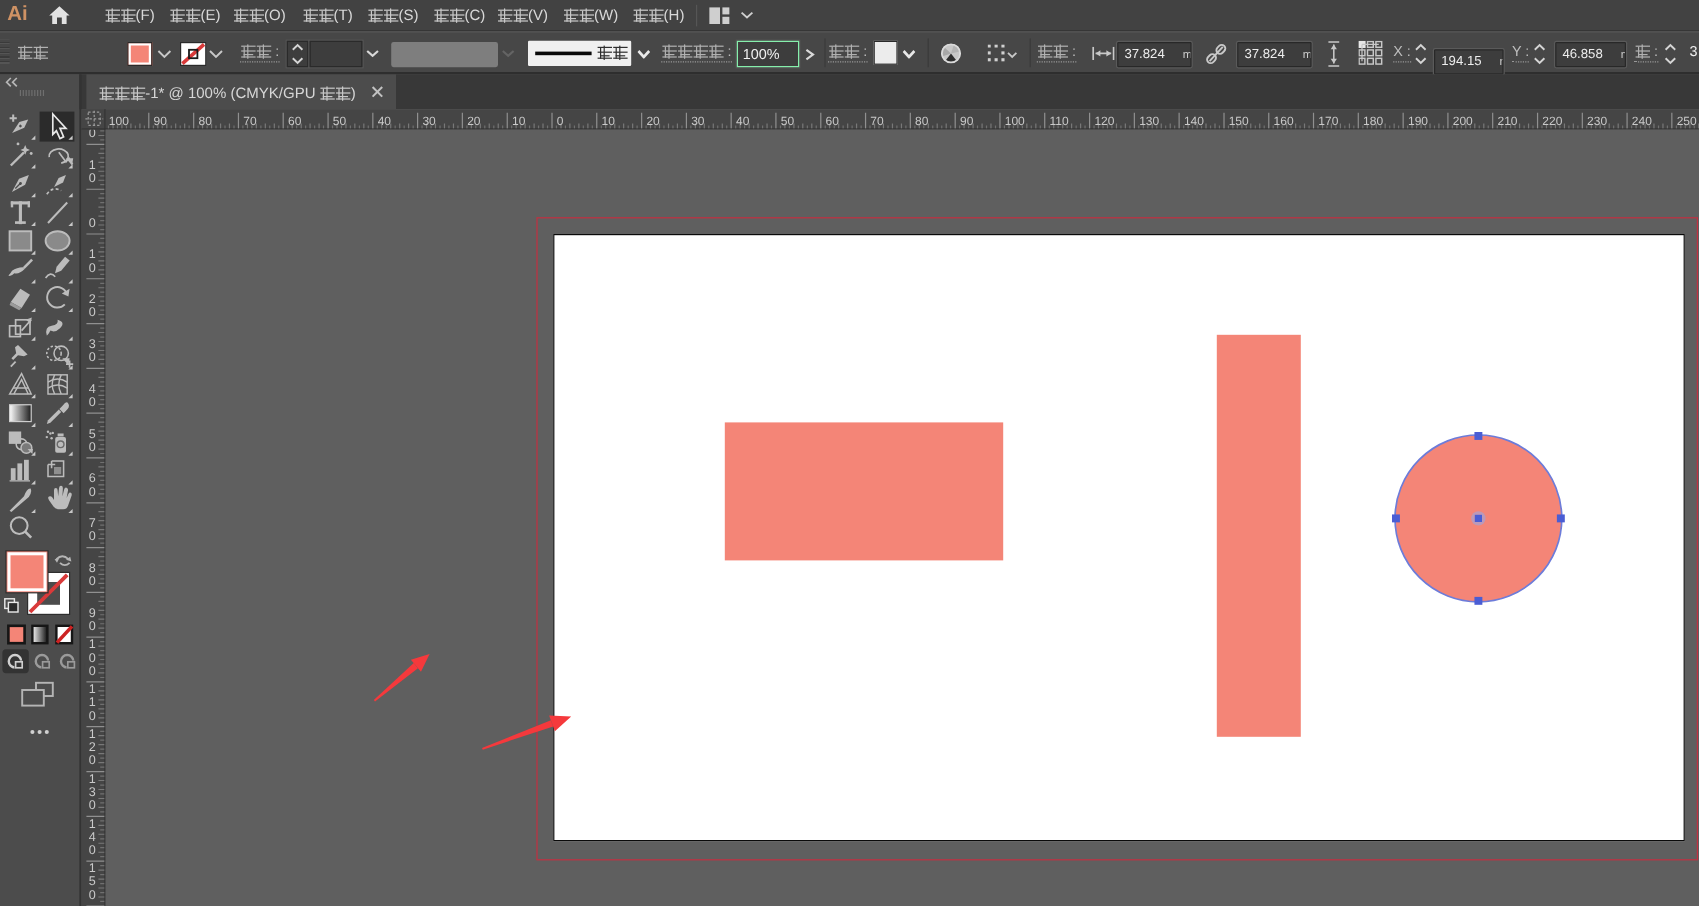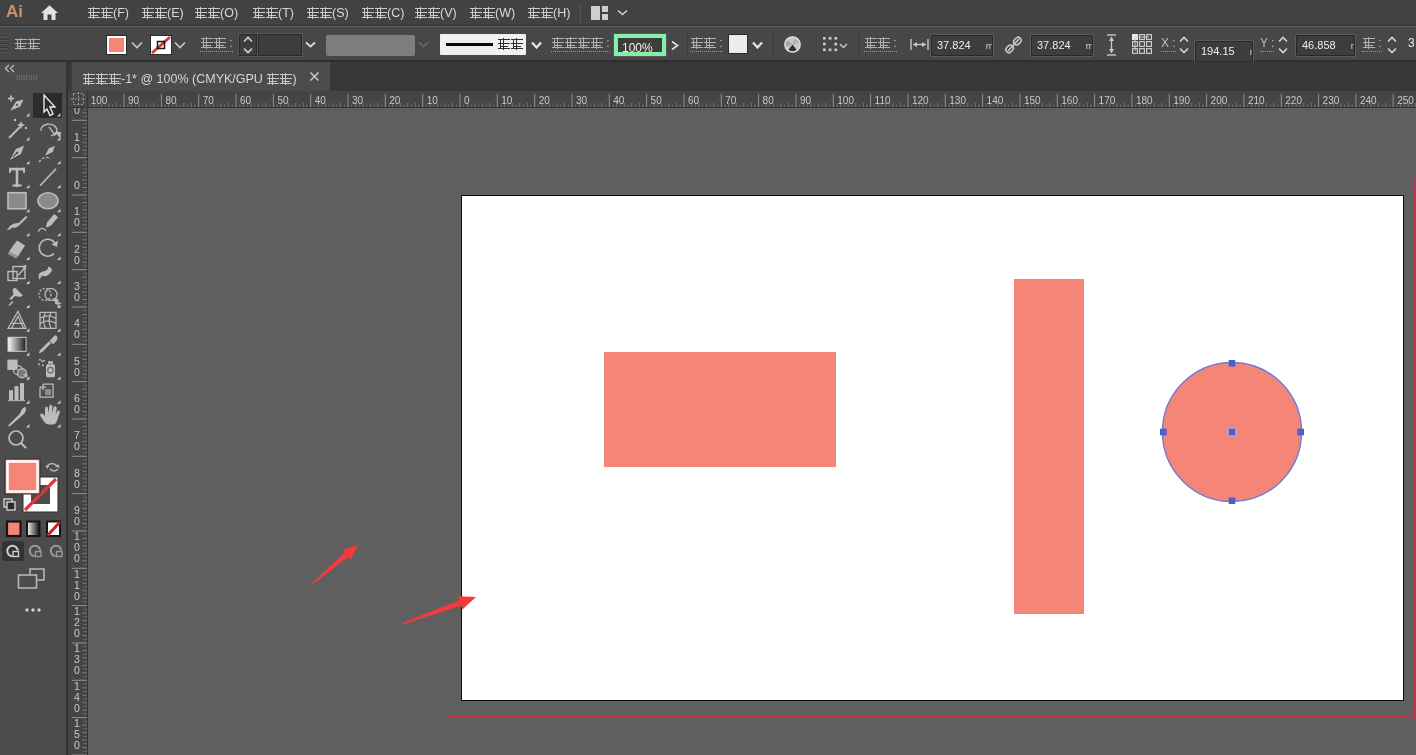--- a/index.html
+++ b/index.html
@@ -69,21 +69,21 @@
 <svg class="abs" style="left:418px;top:41px" width="11" height="7">
       <polyline points="1,1.5 5.5,5.5 10,1.5" fill="none" stroke="#646464" stroke-width="1.8"></polyline>
     </svg>
 <div class="abs" style="left:440px;top:34px;width:86px;height:21px;background:#f0f0f0;border-radius:1px"></div>
 <div class="abs" style="left:446px;top:43px;width:47px;height:2.5px;background:#0a0a0a"></div>
 <div class="abs" style="left:497px;top:37px;color:#1a1a1a;font-size:12px"><span class="c" style=""></span><span class="c" style=""></span></div>
 <svg class="abs" style="left:531px;top:41px" width="11" height="8">
       <polyline points="1,1.5 5.5,6.5 10,1.5" fill="none" stroke="#e8e8e8" stroke-width="2.2"></polyline>
     </svg>
 <div class="abs lbl dotu" style="left:551px;top:36px"><span class="c" style=""></span><span class="c" style=""></span><span class="c" style=""></span><span class="c" style=""></span> :</div>
-<div class="abs" style="left:614px;top:34px;width:52px;height:22px;background:#3d3d3d;border:4px solid #86efac;box-shadow:0 0 0 1px #565656;color:#f0f0f0;font-size:12px;line-height:20px;padding-left:4px">100%</div>
+<div class="abs" style="left:614px;top:34px;width:52px;height:22px;background:#3d3d3d;border:1px solid #86efac;box-shadow:0 0 0 1px #565656;color:#f0f0f0;font-size:12px;line-height:20px;padding-left:4px">100%</div>
 <svg class="abs" style="left:670px;top:40px" width="10" height="11">
       <polyline points="2,1.5 7.5,5.5 2,9.5" fill="none" stroke="#d8d8d8" stroke-width="1.8"></polyline>
     </svg>
 <div class="abs" style="left:687px;top:32px;width:1px;height:24px;background:#3a3a3a"></div>
 <div class="abs lbl dotu" style="left:690px;top:36px"><span class="c" style=""></span><span class="c" style=""></span> :</div>
 <div class="abs" style="left:728px;top:34px;width:20px;height:20px;background:#ececec;border:1px solid #2a2a2a"></div>
 <svg class="abs" style="left:752px;top:41px" width="11" height="8">
       <polyline points="1,1.5 5.5,6.5 10,1.5" fill="none" stroke="#e8e8e8" stroke-width="2.2"></polyline>
     </svg>
 <div class="abs" style="left:773px;top:32px;width:1px;height:24px;background:#3a3a3a"></div>

